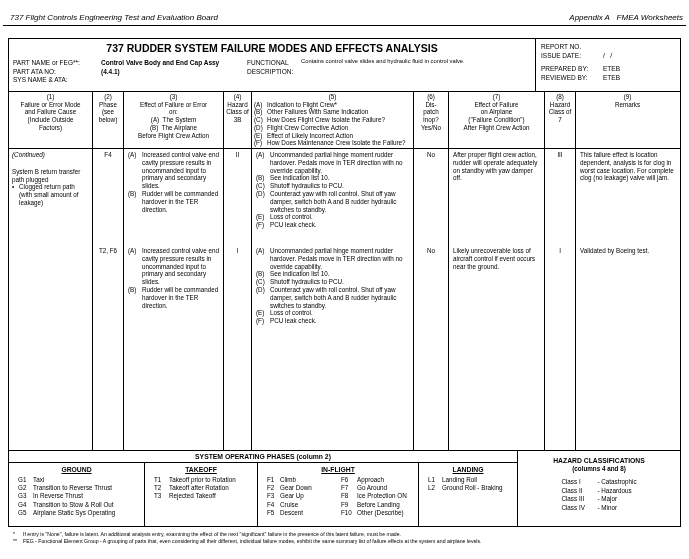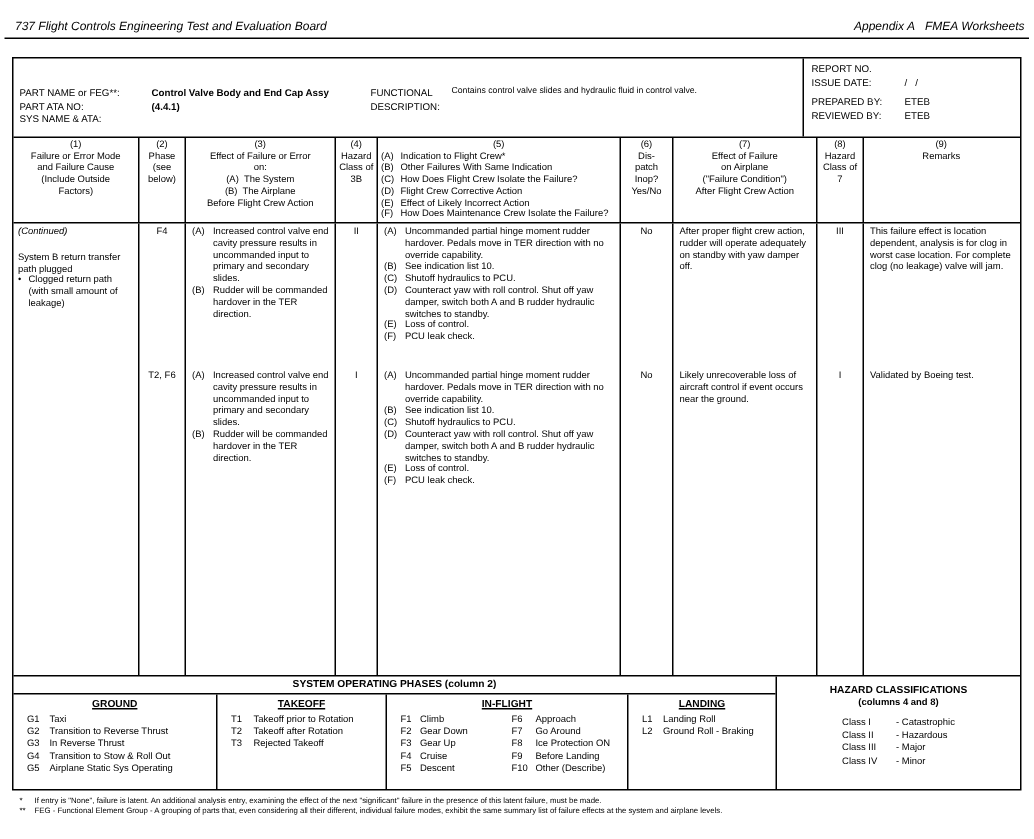--- a/index.html
+++ b/index.html
@@ -81,20 +81,21 @@
   <div class="page-header">
     <span>737 Flight Controls Engineering Test and Evaluation Board</span>
     <span>Appendix A&nbsp;&nbsp; FMEA Worksheets</span>
   </div>
   <div class="header-rule"></div>
 
   <div class="worksheet">
 
     <div class="title-block">
       <div class="title-left">
+        <div class="ws-title">737 RUDDER SYSTEM FAILURE MODES AND EFFECTS ANALYSIS</div>
         <div class="part-area">
           <div class="pi-row">
             <span class="pi-label">PART NAME or FEG**:</span>
             <span class="pi-value">Control Valve Body and End Cap Assy</span>
           </div>
           <div class="pi-row">
             <span class="pi-label">PART ATA NO:</span>
             <span class="pi-value">(4.4.1)</span>
           </div>
           <div class="pi-row">

